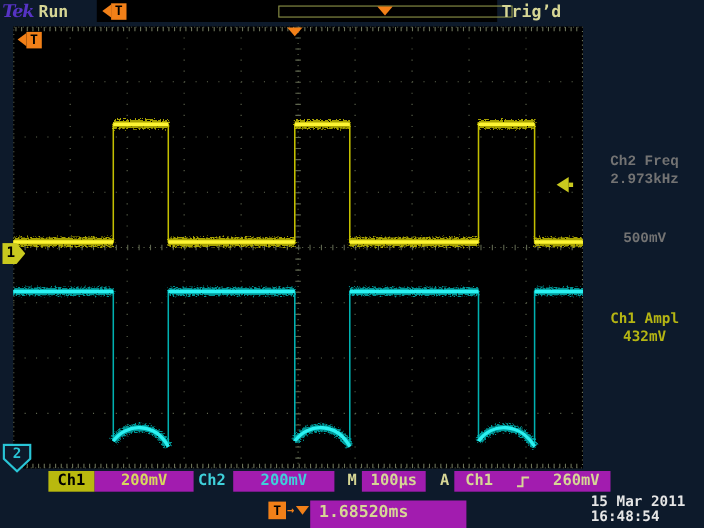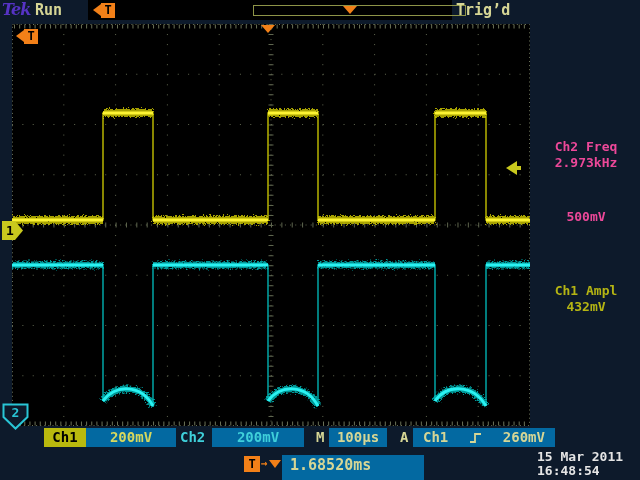--- a/index.html
+++ b/index.html
@@ -31,28 +31,28 @@
   
   .ch1-marker { left:2px; top:221px; width:21px; height:19px; background:#c9c91e;
     clip-path:polygon(0 0, 62% 0, 100% 50%, 62% 100%, 0 100%);
     color:#000; font-weight:bold; font-size:13px; line-height:19px; padding-left:4px; }
   .trig-arrow { left:506px; top:161px; display:flex; align-items:center; }
   .trig-arrow .head { width:0; height:0; border-top:7px solid transparent; border-bottom:7px solid transparent; border-right:11px solid #c9c91e; }
   .trig-arrow .tail { width:4px; height:4px; background:#c9c91e; }
 
   
   .meas { width:108px; left:532px; text-align:center; font-weight:bold; font-size:13px; line-height:16px; }
-  .meas.teal { color:#ec4899; }
+  .meas.teal { color:#737373;font-family:Liberation Mono, monospace; }
   .meas.yellow { color:#b5b513; }
   .m1 { top:139px; } .m2 { top:209px; } .m3 { top:283px; }
 
   
   .row1 { top:428px; left:0; width:640px; height:20px; font-size:14px; font-weight:bold;margin-left:28px; }
   .badge-ch1 { left:16px; top:0; width:42px; height:19px; background:#b9b90e; color:#000; text-align:center; line-height:19px; }
-  .blackbox { background:#0369a1; height:19px; line-height:19px; text-align:center; }
+  .blackbox { background:#a21caf; height:19px; line-height:19px; text-align:center; }
   .b-ch1scale { left:58px; width:90px; color:#d8d85e; }
   .t-ch2 { left:152px; top:0; color:#3fd0da; line-height:19px; }
   .b-ch2scale { left:184px; width:92px; color:#3fd0da; }
   .t-m { left:288px; top:0; line-height:19px; }
   .b-time { left:301px; width:58px; }
   .t-a { left:372px; top:0; line-height:19px; }
   .b-trig { left:385px; width:142px; display:flex; align-items:center; justify-content:space-between; padding:0 10px; }
 
   .row2 { top:455px; left:0; width:640px; height:22px; font-size:15px; font-weight:bold; }
   .tdelay-badge { left:244px; top:1px; width:16px; height:16px; background:#f28018; color:#000; font-size:12px; text-align:center; line-height:16px; }

